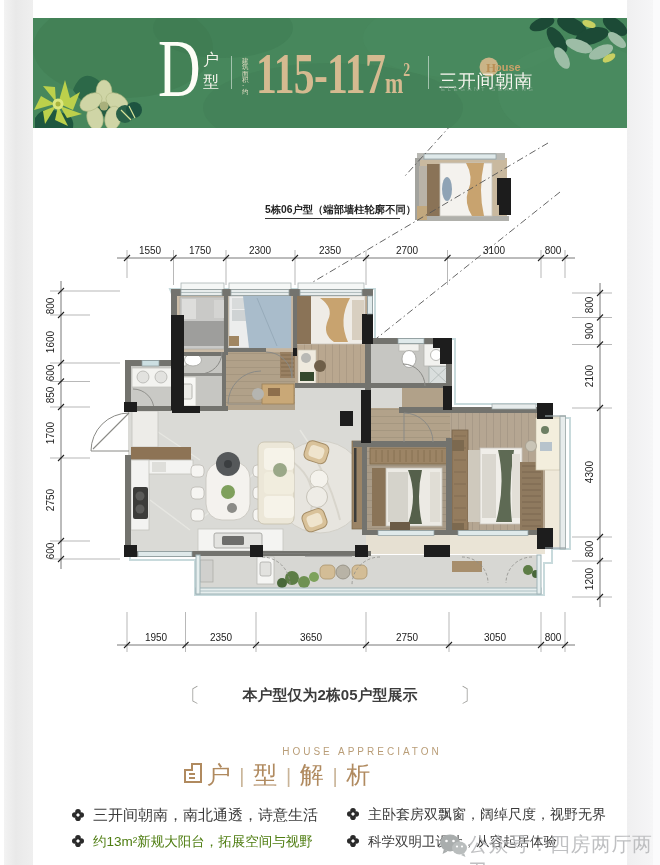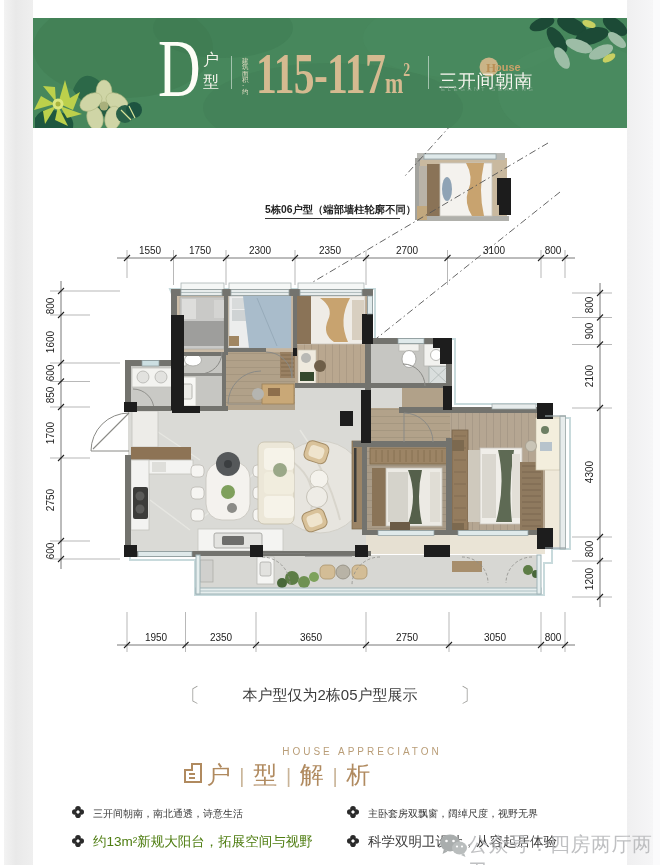--- a/index.html
+++ b/index.html
@@ -689,45 +689,45 @@
   <line x1="404" y1="413" x2="404" y2="442"></line>
 
   <path d="M228 404 A 33 33 0 0 1 261 371"></path>
   <line x1="228" y1="404" x2="261" y2="404" stroke-width="0.8"></line>
 </g>
 
 </svg>
 
 <div class="abs" style="left:0;top:682px;width:660px;text-align:center;">
   <span style="color:#9a9a96;font-size:20px;vertical-align:-2px;">〔</span>
-  <span style="color:#3c3c3c;font-size:15px;margin:0 38px;">本户型仅为2栋05户型展示</span>
+  <span style="color:#3c3c3c;font-size:15px;margin:0 38px;font-weight:bold;">本户型仅为2栋05户型展示</span>
   <span style="color:#9a9a96;font-size:20px;vertical-align:-2px;">〕</span>
 </div>
 
 <div class="abs" style="left:0;top:746px;width:660px;text-align:center;color:#b99d77;font-size:10px;letter-spacing:3px;margin-left:32px;">HOUSE APPRECIATON</div>
 
 <div class="abs" style="left:0;top:759px;width:552px;text-align:center;color:#b08a5f;font-size:24px;letter-spacing:1px;">
   <svg width="24" height="26" style="vertical-align:-3px;margin-right:2px;">
       <g fill="none" stroke="#b08a5f" stroke-width="2">
         <path d="M4 10 h7 v-6 h9 v18 h-16 z"></path>
         <path d="M8 14 h6 M8 18 h6"></path>
       </g>
     </svg>户 <span style="color:#c9b498;font-size:20px;">|</span> 型 <span style="color:#c9b498;font-size:20px;">|</span> 解 <span style="color:#c9b498;font-size:20px;">|</span> 析
 </div>
 
-<div class="abs" style="left:72px;top:806px;color:#3a3a3a;font-size:10px;"><svg width="12" height="12" style="vertical-align:-1px;margin-right:9px;">
+<div class="abs" style="left:72px;top:806px;color:#3a3a3a;font-size:15px;"><svg width="12" height="12" style="vertical-align:-1px;margin-right:9px;">
       <g fill="#2b2b2b">
         <circle cx="6" cy="2.8" r="2.8"></circle>
         <circle cx="6" cy="9.2" r="2.8"></circle>
         <circle cx="2.8" cy="6" r="2.8"></circle>
         <circle cx="9.2" cy="6" r="2.8"></circle>
       </g>
       <rect x="4.6" y="4.6" width="2.8" height="2.8" fill="#ffffff" transform="rotate(45 6 6)"></rect>
     </svg>三开间朝南，南北通透，诗意生活</div>
-<div class="abs" style="left:347px;top:806px;color:#3a3a3a;font-size:10px;"><svg width="12" height="12" style="vertical-align:-1px;margin-right:9px;">
+<div class="abs" style="left:347px;top:806px;color:#3a3a3a;font-size:14px;"><svg width="12" height="12" style="vertical-align:-1px;margin-right:9px;">
       <g fill="#2b2b2b">
         <circle cx="6" cy="2.8" r="2.8"></circle>
         <circle cx="6" cy="9.2" r="2.8"></circle>
         <circle cx="2.8" cy="6" r="2.8"></circle>
         <circle cx="9.2" cy="6" r="2.8"></circle>
       </g>
       <rect x="4.6" y="4.6" width="2.8" height="2.8" fill="#ffffff" transform="rotate(45 6 6)"></rect>
     </svg>主卧套房双飘窗，阔绰尺度，视野无界</div>
 <div class="abs" style="left:72px;top:833px;color:#4d7c0f;font-size:13.5px;"><svg width="12" height="12" style="vertical-align:-1px;margin-right:9px;">
       <g fill="#2b2b2b">

